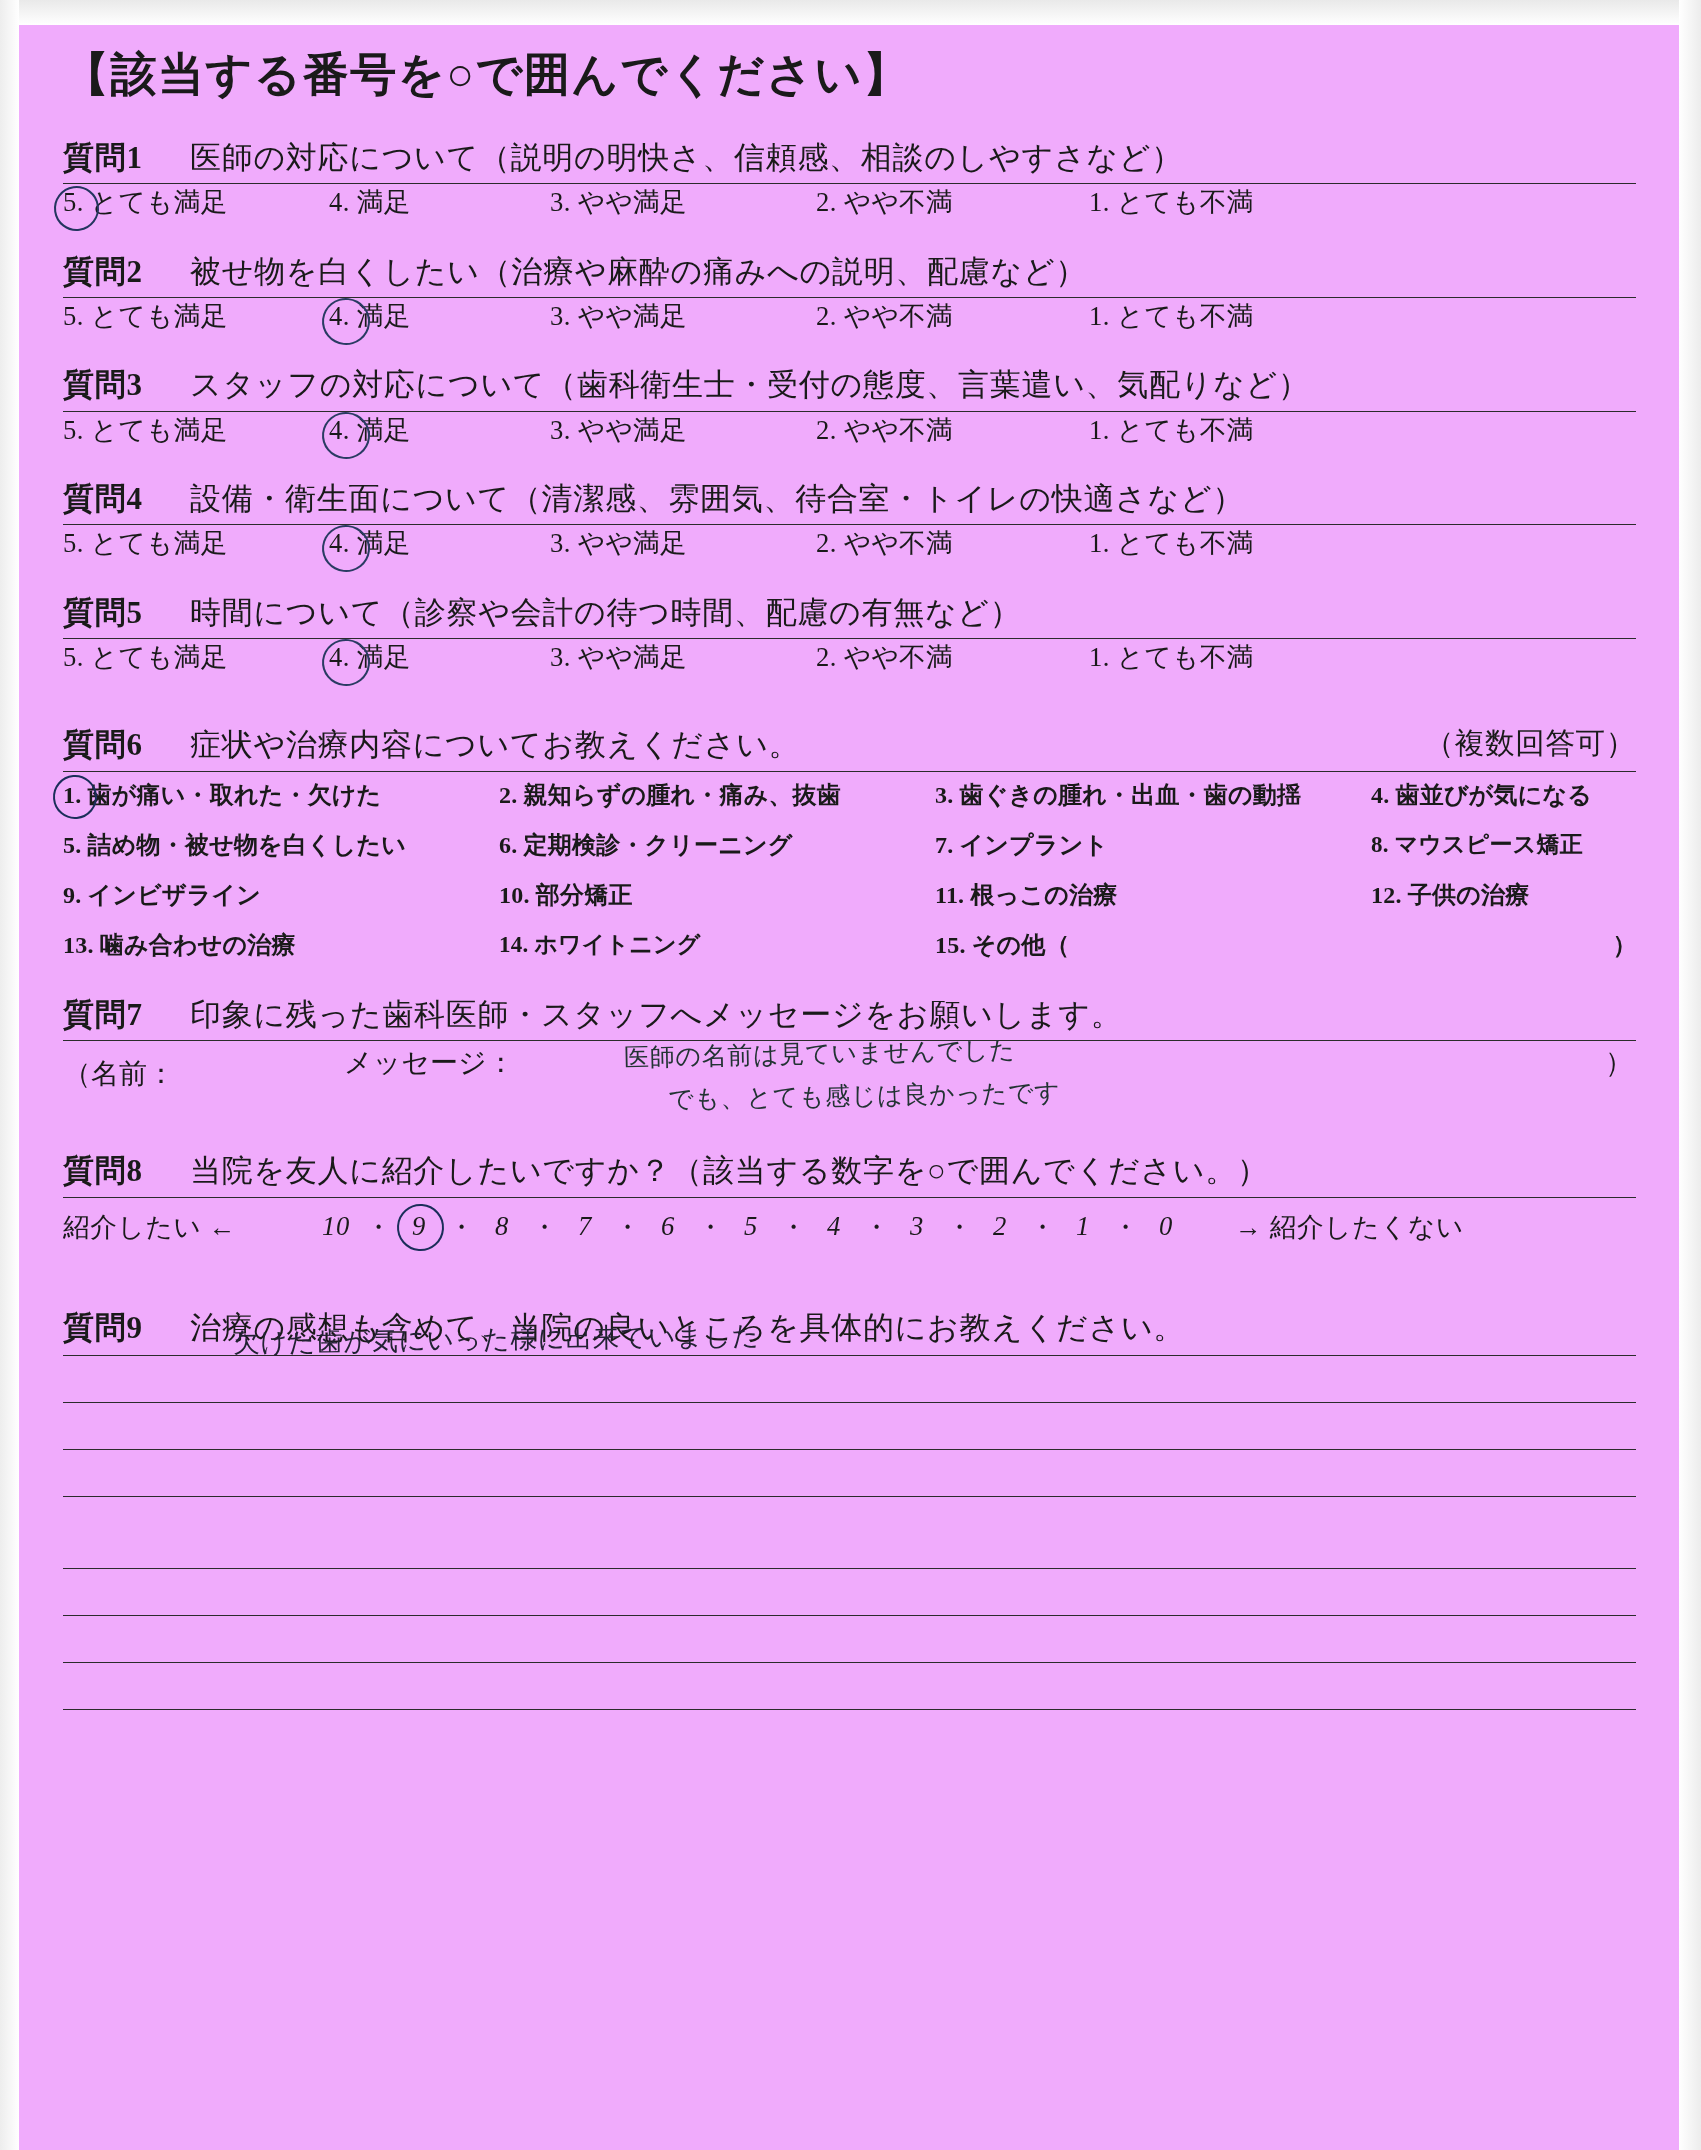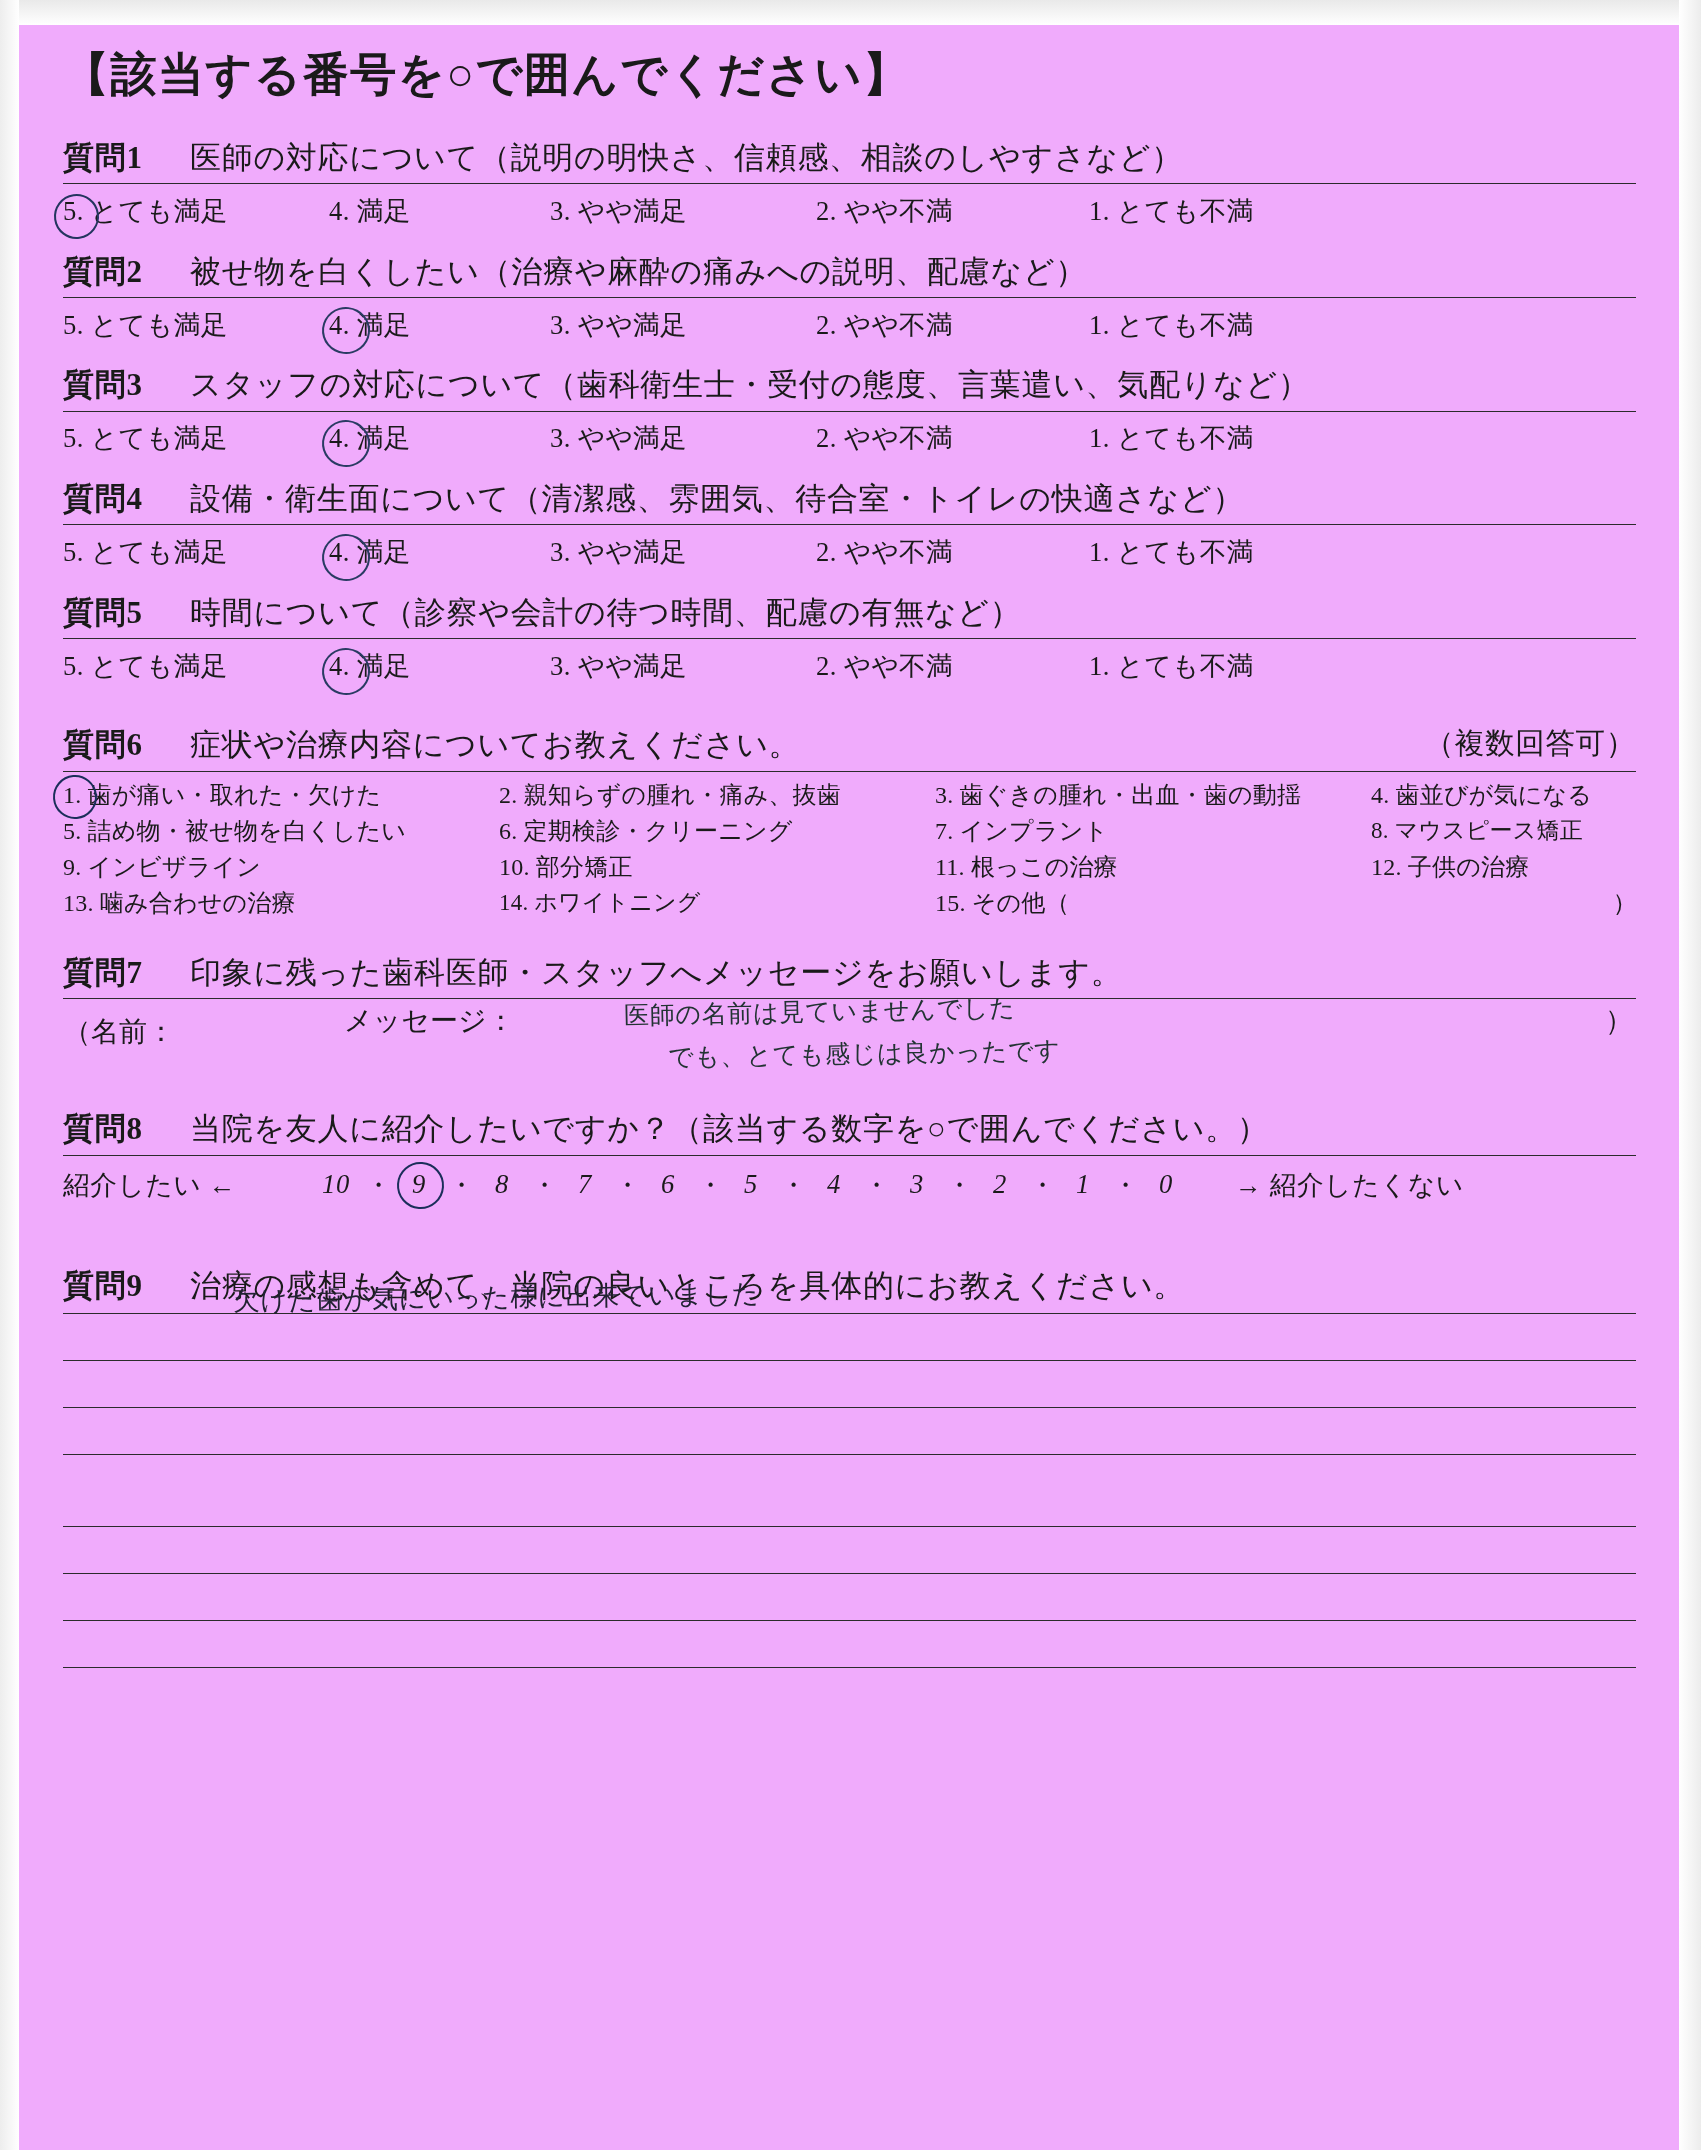--- a/index.html
+++ b/index.html
@@ -71,21 +71,20 @@
     min-width: 127px;
   }
   .rule {
     border: 0;
     border-top: 1.5px solid #2b2b2b;
     margin: 0;
   }
   .scale-row {
     position: relative;
     display: flex;
-    align-items: center;
     height: 53px;
     font-size: 26.6px;
     letter-spacing: 0.4px;
   }
   .scale-opt {
     position: relative;
     white-space: nowrap;
   }
   .o1 { width: 266px; }
   .o2 { width: 221px; }
@@ -106,24 +105,25 @@
   .note-right {
     float: right;
     font-size: 29.5px;
     letter-spacing: 0.7px;
   }
 
   
   .q6grid {
     display: grid;
     grid-template-columns: 436px 436px 436px 266px;
-    row-gap: 4px;
+    row-gap: 18px;
     font-size: 24px;
     letter-spacing: 0.2px;
     margin-top: 7.4px;
+    font-weight: bold;
   }
   .q6cell {
     white-space: nowrap;
     position: relative;
   }
   .q6cell.small { font-size: 23px; }
   .cm-q6 { left: -10.3px; top: -4.4px; width: 40px; height: 40px; transform: rotate(-5deg); }
   .paren-close {
     text-align: right;
   }

